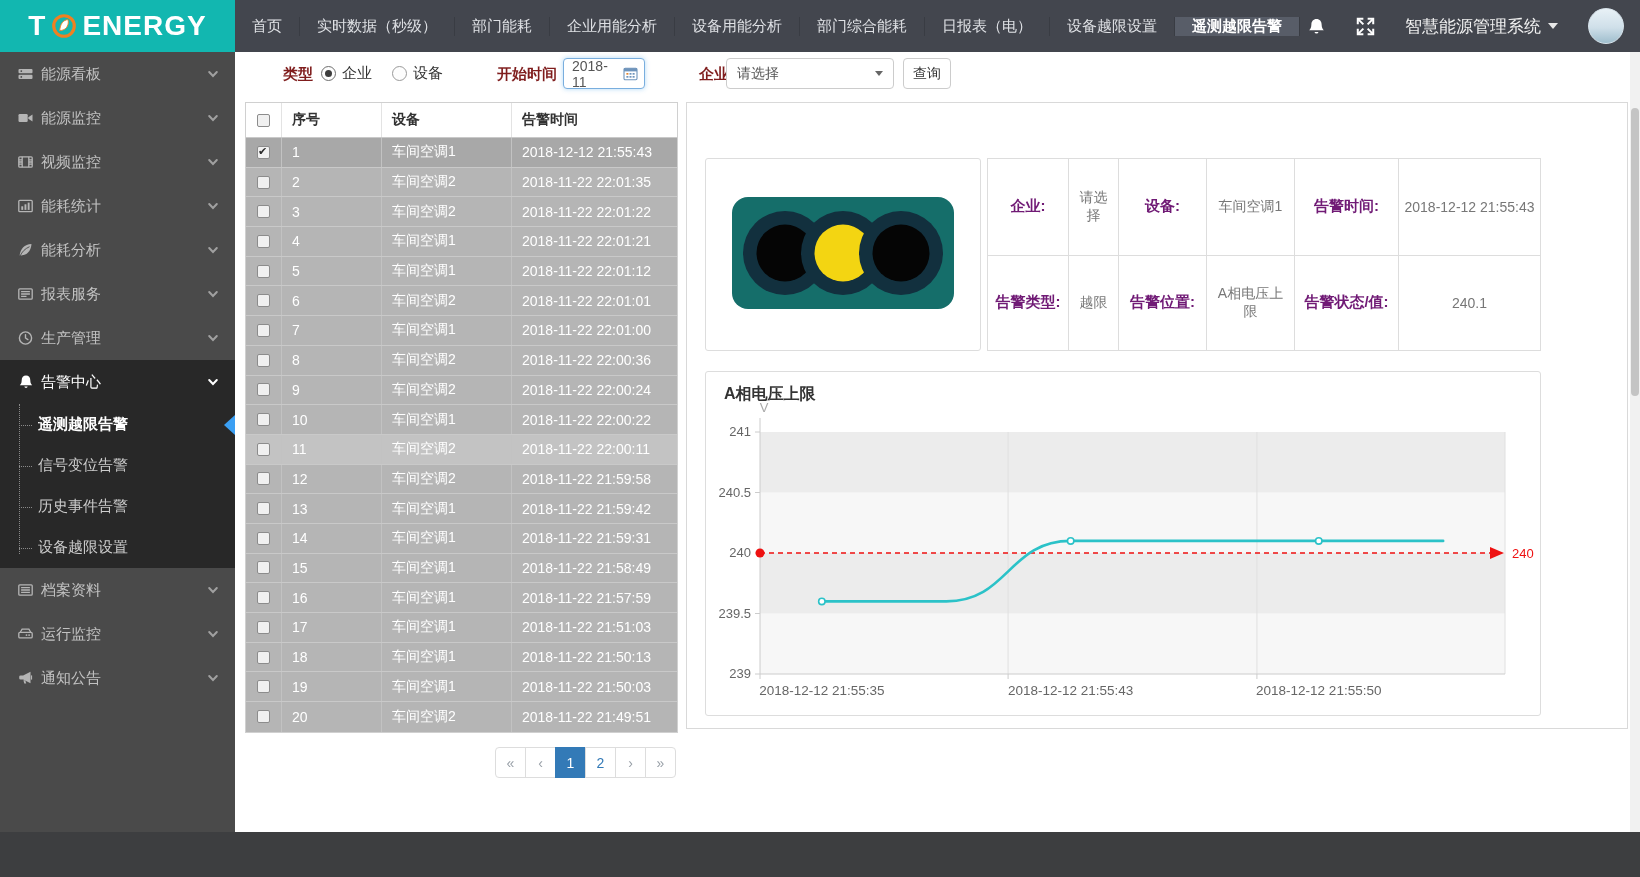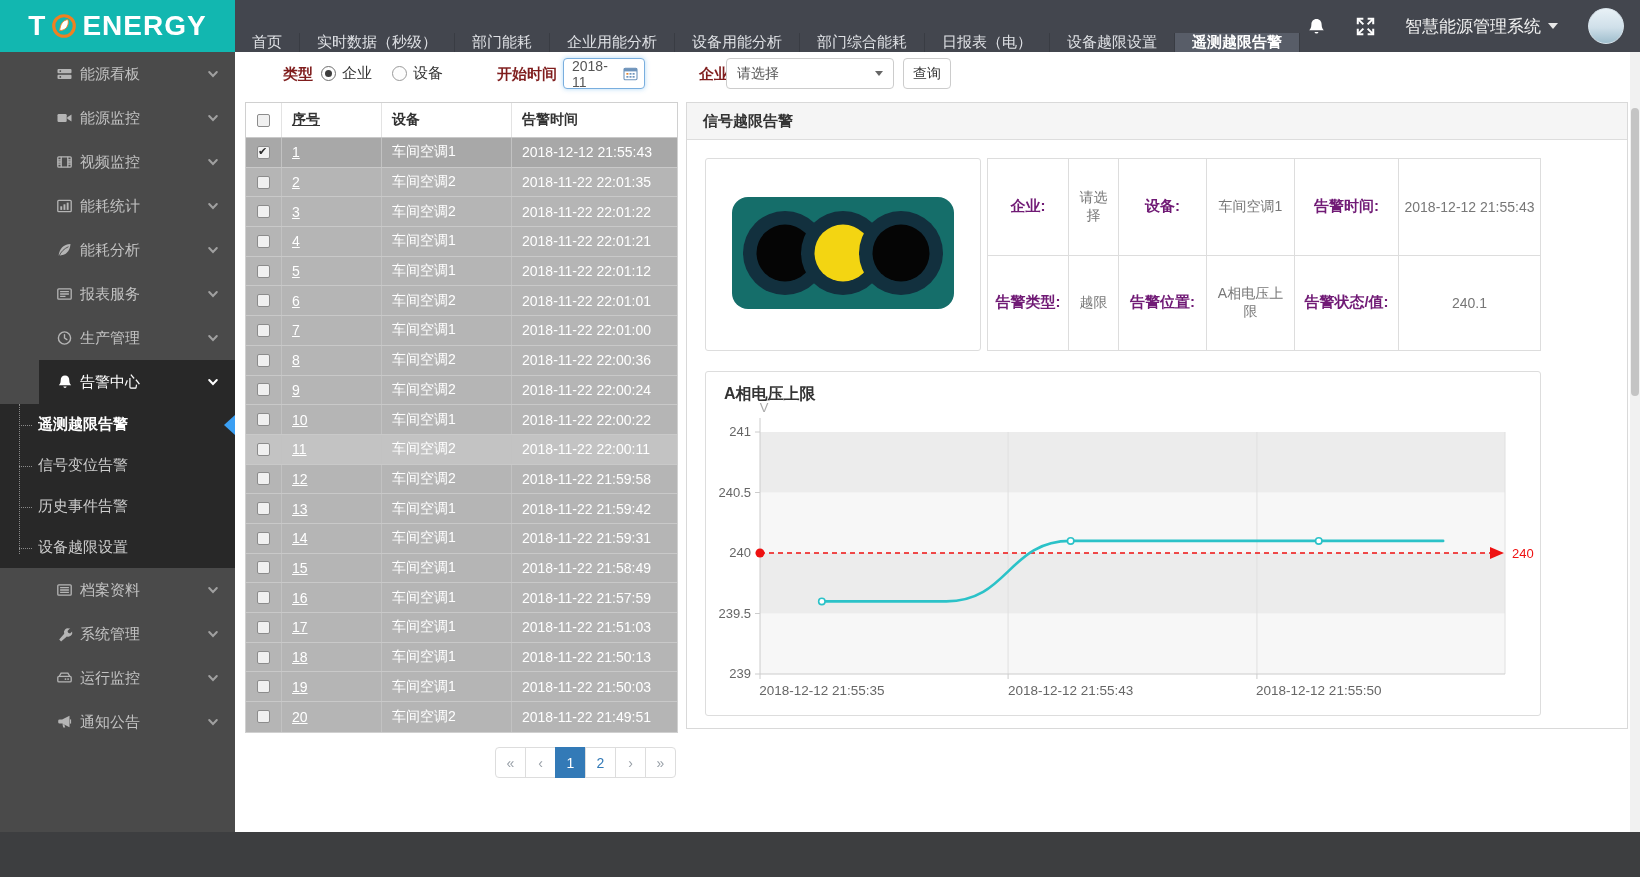--- a/index.html
+++ b/index.html
@@ -9,31 +9,31 @@
     font-family: "Liberation Sans", "DejaVu Sans", sans-serif;
     background: #3d3e40;
     overflow: hidden;
     font-size: 14px;
   }
   
   .topbar { position:absolute; left:0; top:0; width:1640px; height:52px; background:#43464e; display:flex; z-index:5; }
   .logo { width:235px; height:52px; background:#12b7b0; display:flex; align-items:center; justify-content:center; gap:3px; flex:none; }
   .logo-text { color:#fff; font-weight:bold; font-size:28px; letter-spacing:1px; }
   .logo-leaf { display:flex; margin:0 1px; }
-  .nav { display:flex; align-items:flex-end; }
+  .nav { display:flex; align-items:center; }
   .nav-item { padding:0 17px; display:flex; align-items:center; color:#dfe1e5; font-size:15px; border-right:1px solid #393c43; cursor:pointer; white-space:nowrap; }
   .nav-item.active { background:#585d68; color:#fff; font-weight:bold; }
   .top-right { margin-left:auto; display:flex; align-items:center; gap:30px; padding-right:16px; color:#f2f2f2; }
   .tb-icon { display:flex; color:#fff; cursor:pointer; }
   .sys-title { display:flex; align-items:center; gap:7px; font-size:17px; cursor:pointer; white-space:nowrap; }
   .caret-down { width:0; height:0; border-left:5px solid transparent; border-right:5px solid transparent; border-top:6px solid #e8e8e8; }
   .avatar { width:36px; height:36px; border-radius:50%; background:linear-gradient(180deg,#e8f1f6 0%,#cfdfe9 55%,#9fbecd 100%); border:1px solid #d8e4ec; cursor:pointer; }
   
   .sidebar { position:absolute; left:0; top:52px; width:235px; height:780px; background:#4a4a4a; z-index:4; }
-  .side-item { height:44px; display:flex; align-items:center; padding:0 16px 0 16px; color:#c2c2c2; font-size:15px; cursor:pointer;margin-left:39px; }
+  .side-item { height:44px; display:flex; align-items:center; padding:0 16px 0 16px; color:#c2c2c2; font-size:15px; cursor:pointer; }
   .side-item .icn { width:19px; height:17px; margin-right:6px; display:flex; align-items:center; justify-content:center; color:#b5b5b5; flex:none; }
   .side-item .lbl { }
   .side-item .chev { margin-left:auto; display:flex; color:#a0a0a0; }
   .side-item.active-parent { background:#282828; color:#fff; }
   .side-item.active-parent .icn, .side-item.active-parent .chev { color:#fff; }
   .submenu { background:#282828; position:relative; }
   .submenu .guide { position:absolute; left:19px; top:0; bottom:14px; border-left:1px dotted #8a8a8a; }
   .sub-item { height:41px; display:flex; align-items:center; padding-left:38px; color:#cdcdcd; font-size:15px; position:relative; cursor:pointer; }
   .sub-item::before { content:""; position:absolute; left:19px; top:50%; width:13px; border-top:1px dotted #8a8a8a; }
   .sub-item.active { color:#fff; font-weight:bold; }
@@ -57,21 +57,21 @@
   .tbl { position:absolute; left:10px; top:50px; width:433px; background:#fff; border:1px solid #d0d0d0; }
   .tbl-head { display:flex; height:35px; align-items:center; background:#fff; border-bottom:1px solid #c9c9c9; font-weight:bold; color:#333; font-size:14px; }
   .tbl-head .cell { border-right:1px solid #e3e3e3; height:100%; display:flex; align-items:center; }
   .tbl-row { display:flex; height:29.7px; align-items:center; background:#b5b5b5; color:#fff; font-size:14px; border-bottom:1px solid #c9c9c9; cursor:pointer; }
   .tbl-row:last-child { border-bottom:none;text-align:center; }
   .tbl-row.selected { background:#a8a8a8; }
   .tbl-row.hl { background:#c3c3c3; }
   .tbl .cell { padding-left:10px; overflow:hidden; white-space:nowrap; }
   .tbl-row .cell { border-right:1px solid #c2c2c2; height:100%; display:flex; align-items:center; }
   .tbl .c0 { width:36px; flex:none; justify-content:center; padding-left:0; display:flex; }
-  .tbl .c1 { width:100px; flex:none;text-decoration:underline; }
+  .tbl .c1 { width:100px; flex:none; }
   .tbl .c2 { width:130px; flex:none; }
   .tbl .c3 { flex:1; border-right:none !important; }
   .cbx { width:13px; height:13px; border:1px solid #8c8c8c; border-radius:2px; background:#f0f0f0; position:relative; cursor:pointer; flex:none; }
   .cbx.checked::after { content:"\2714"; position:absolute; left:0px; top:-2px; font-size:11px; color:#2b2b2b; }
   
   .pagination { position:absolute; left:260px; top:695px; display:flex; }
   .page-btn { min-width:31px; height:31px; padding:0 10px; display:flex; align-items:center; justify-content:center; background:#fff; border:1px solid #ddd; margin-left:-1px; color:#337ab7; font-size:14px; cursor:pointer; }
   .page-btn.arrow { color:#99a0a8; }
   .page-btn:first-child { border-radius:4px 0 0 4px; margin-left:0; }
   .page-btn:last-child { border-radius:0 4px 4px 0; }
@@ -283,33 +283,20 @@
         </span>
         <span class="lbl">档案资料</span>
         <span class="chev">
           <svg width="12" height="12" viewBox="0 0 12 12" fill="none" stroke="currentColor" stroke-width="2" stroke-linecap="round">
             <path d="M2.2 4l3.8 4 3.8-4"></path>
           </svg>
         </span>
       </div>
       <div class="side-item">
         <span class="icn">
-          <svg width="17" height="16" viewBox="0 0 16 16" fill="currentColor">
-            <path d="M13.8 2.1l-2.8 2.8.7 1.9 1.9.7 2-2a4 4 0 0 1-5.2 4.9l-5.8 5-1.9-1.9 5-5.8a4 4 0 0 1 4.9-5.2z"></path>
-          </svg>
-        </span>
-        <span class="lbl">系统管理</span>
-        <span class="chev">
-          <svg width="12" height="12" viewBox="0 0 12 12" fill="none" stroke="currentColor" stroke-width="2" stroke-linecap="round">
-            <path d="M2.2 4l3.8 4 3.8-4"></path>
-          </svg>
-        </span>
-      </div>
-      <div class="side-item">
-        <span class="icn">
           <svg width="17" height="16" viewBox="0 0 16 16">
             <rect x="1.3" y="6.3" width="13.4" height="5.6" rx="1.2" fill="none" stroke="currentColor" stroke-width="1.3"></rect>
             <path d="M2.8 6.3l1.8-3.2h6.8l1.8 3.2" fill="none" stroke="currentColor" stroke-width="1.3"></path>
             <circle cx="11.6" cy="9.1" r=".95" fill="currentColor"></circle>
             <circle cx="9" cy="9.1" r=".95" fill="currentColor"></circle>
           </svg>
         </span>
         <span class="lbl">运行监控</span>
         <span class="chev">
           <svg width="12" height="12" viewBox="0 0 12 12" fill="none" stroke="currentColor" stroke-width="2" stroke-linecap="round">
@@ -543,21 +530,20 @@
   <div class="pagination" id="pagination">
       <div class="page-btn arrow">«</div>
       <div class="page-btn arrow">‹</div>
       <div class="page-btn active">1</div>
       <div class="page-btn">2</div>
       <div class="page-btn arrow">›</div>
       <div class="page-btn arrow">»</div>
     </div>
 
   <div class="panel">
-    <div class="panel-head">信号越限告警</div>
 
     <div class="traffic-card">
       <span id="traffic-light"><svg width="222" height="112" viewBox="0 0 222 112">
      <rect x="0" y="0" width="222" height="112" rx="16" fill="#156e6a"></rect>
      <circle cx="53" cy="56" r="42" fill="#12303e"></circle>
             <circle cx="53" cy="56" r="28.5" fill="#050505"></circle>
      <circle cx="111" cy="56" r="42" fill="#12303e"></circle>
             <circle cx="111" cy="56" r="28.5" fill="#f3d512"></circle>
      <circle cx="169" cy="56" r="42" fill="#12303e"></circle>
             <circle cx="169" cy="56" r="28.5" fill="#050505"></circle>

